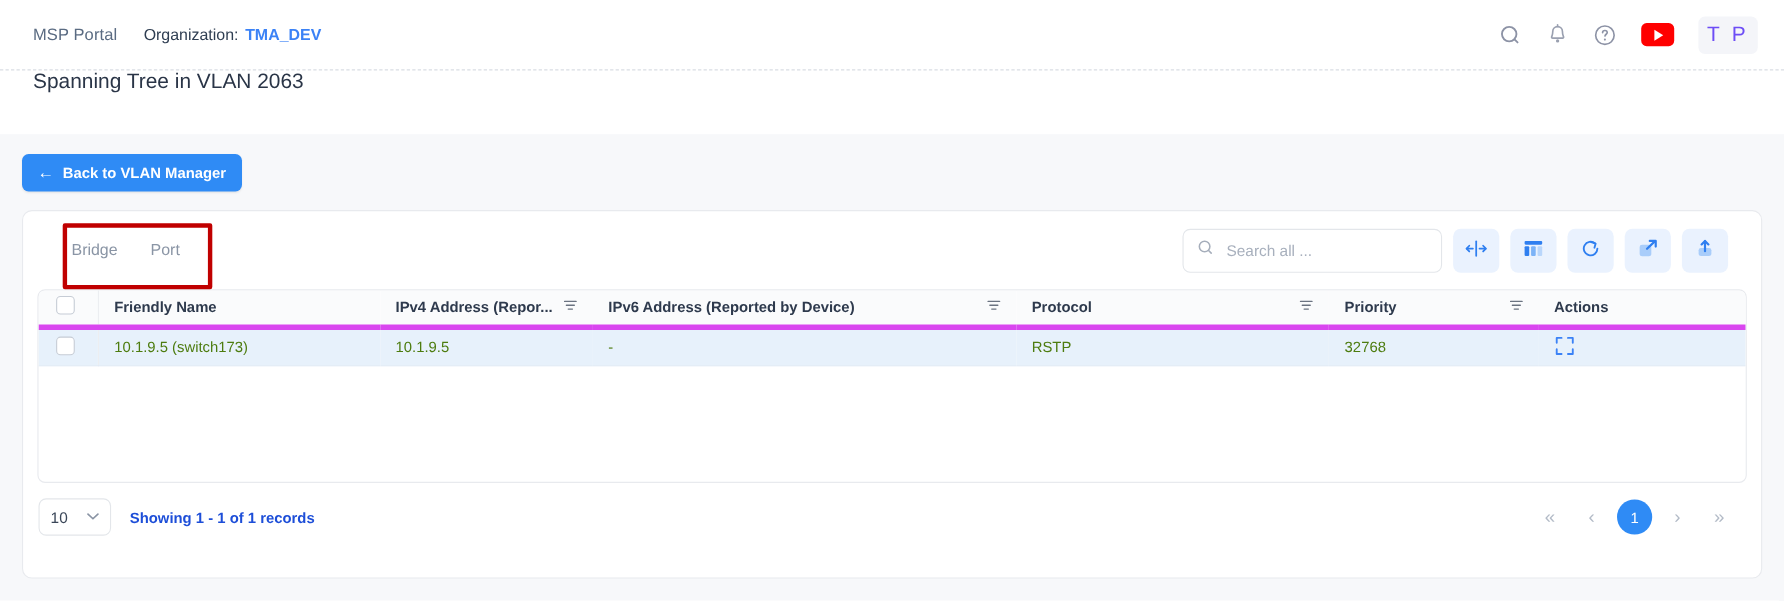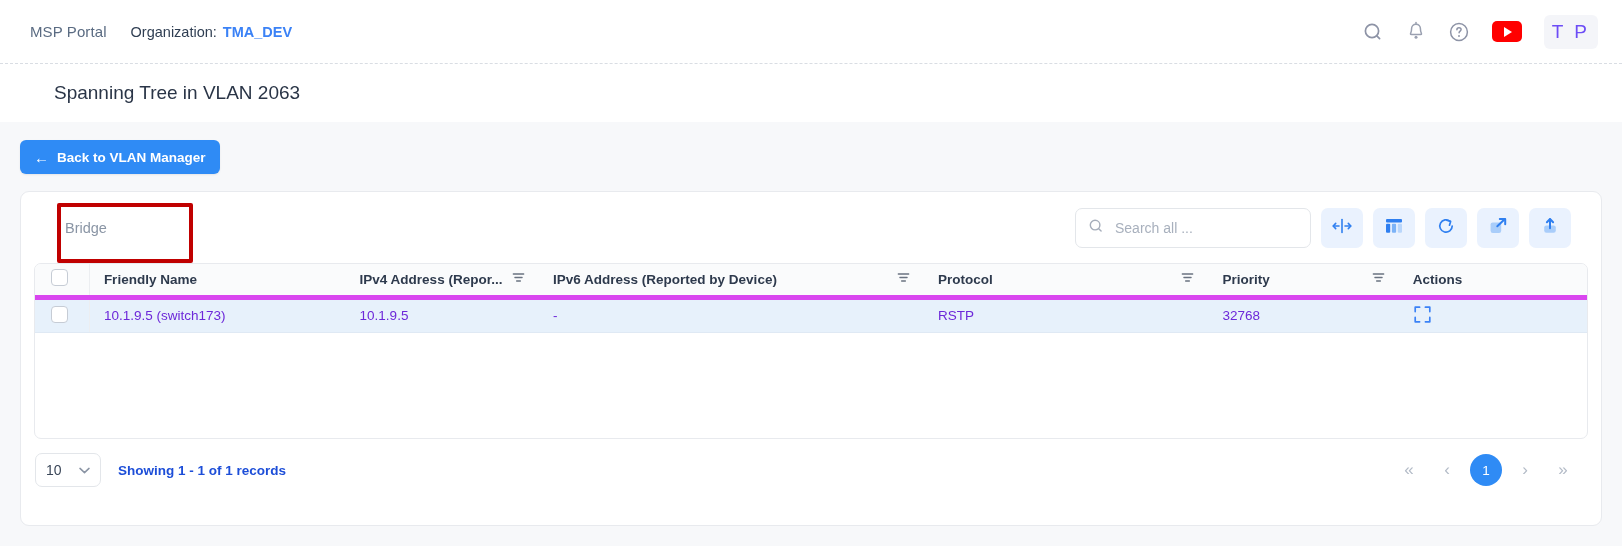--- a/index.html
+++ b/index.html
@@ -71,23 +71,22 @@
     color: #6d4df6;
     font-weight: 500;
     cursor: pointer;
   }
 
   
   .page-title-bar {
     height: 58px;
     background: #ffffff;
     display: flex;
-    align-items: center;
+    align-items: flex-start;
     padding: 0 30px;
-    margin-left: 24px;
   }
   .page-title {
     font-size: 19px;
     color: #2a3547;
     font-weight: 400;
   }
 
   
   .page-body {
     background: #f7f8fa;
@@ -225,21 +224,21 @@
   }
   th.chk-col, td.chk-col { width: 52px; padding: 0 0 0 16px; border-right: 1px solid #eceef1; }
   th .th-inner { display: flex; align-items: center; justify-content: space-between; gap: 6px; }
   th .th-label { overflow: hidden; text-overflow: ellipsis; white-space: nowrap; }
   .filter-ico { flex: 0 0 auto; cursor: pointer; opacity: .75; }
 
   tbody tr { background: #e7f1fb; }
   td {
     height: 35px;
     font-size: 13.5px;
-    color: #6d28d9;
+    color: #4d7c0f;
     padding: 0 14px;
     border-bottom: 1px solid #dfe9f4;
     white-space: nowrap;
   }
   .cb {
     width: 17px; height: 17px;
     border: 1px solid #c6ccd5;
     border-radius: 4px;
     background: #fff;
     display: inline-block;
@@ -353,20 +352,23 @@
     <span class="arrow">←</span>
     <span>Back to VLAN Manager</span>
   </button>
 
   <div class="card">
 
     <div class="tabs-row">
       <div class="tabs">
         <div class="tab">
           <span>Bridge</span>
+        </div>
+        <div class="tab">
+          <span>Port</span>
         </div>
       </div>
 
       <div class="tools">
         <div class="search-box">
           <span>
             <svg width="16" height="16" viewBox="0 0 16 16" fill="none">
               <circle cx="7.1" cy="7.1" r="4.8" stroke="#a6aebb" stroke-width="1.4"></circle>
               <line x1="10.7" y1="10.7" x2="13.1" y2="13.1" stroke="#a6aebb" stroke-width="1.4" stroke-linecap="round"></line>
             </svg>

